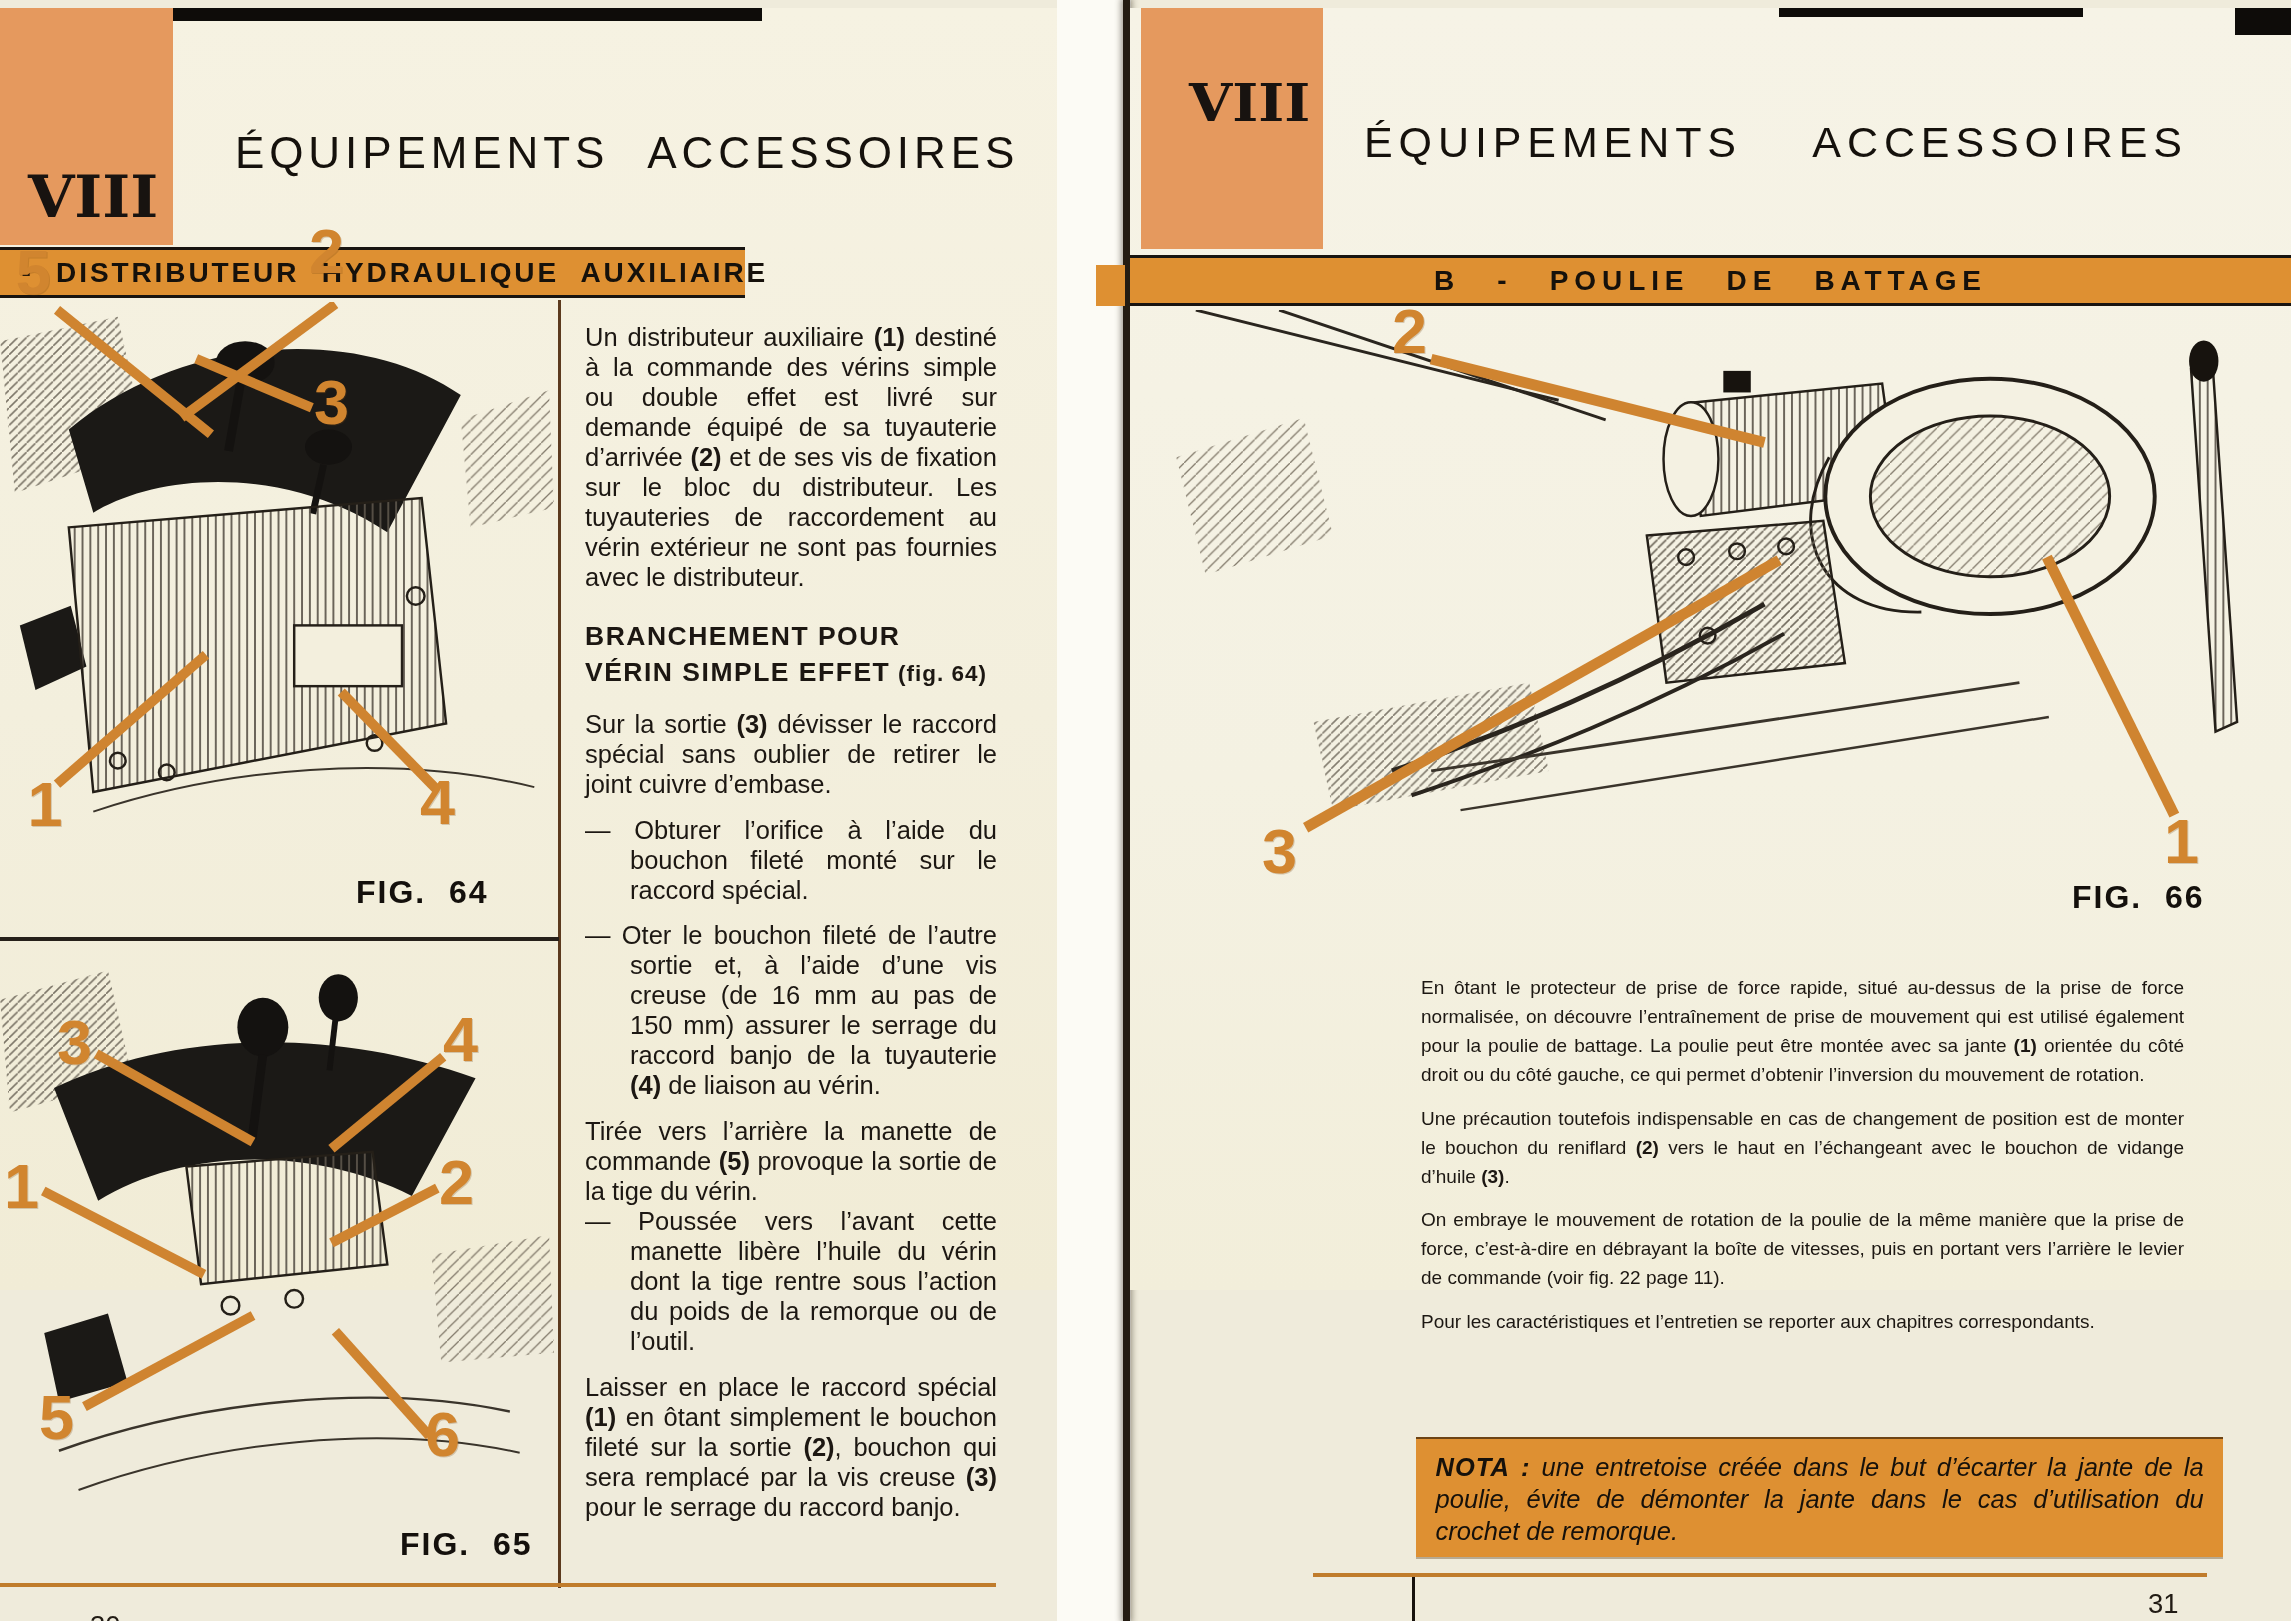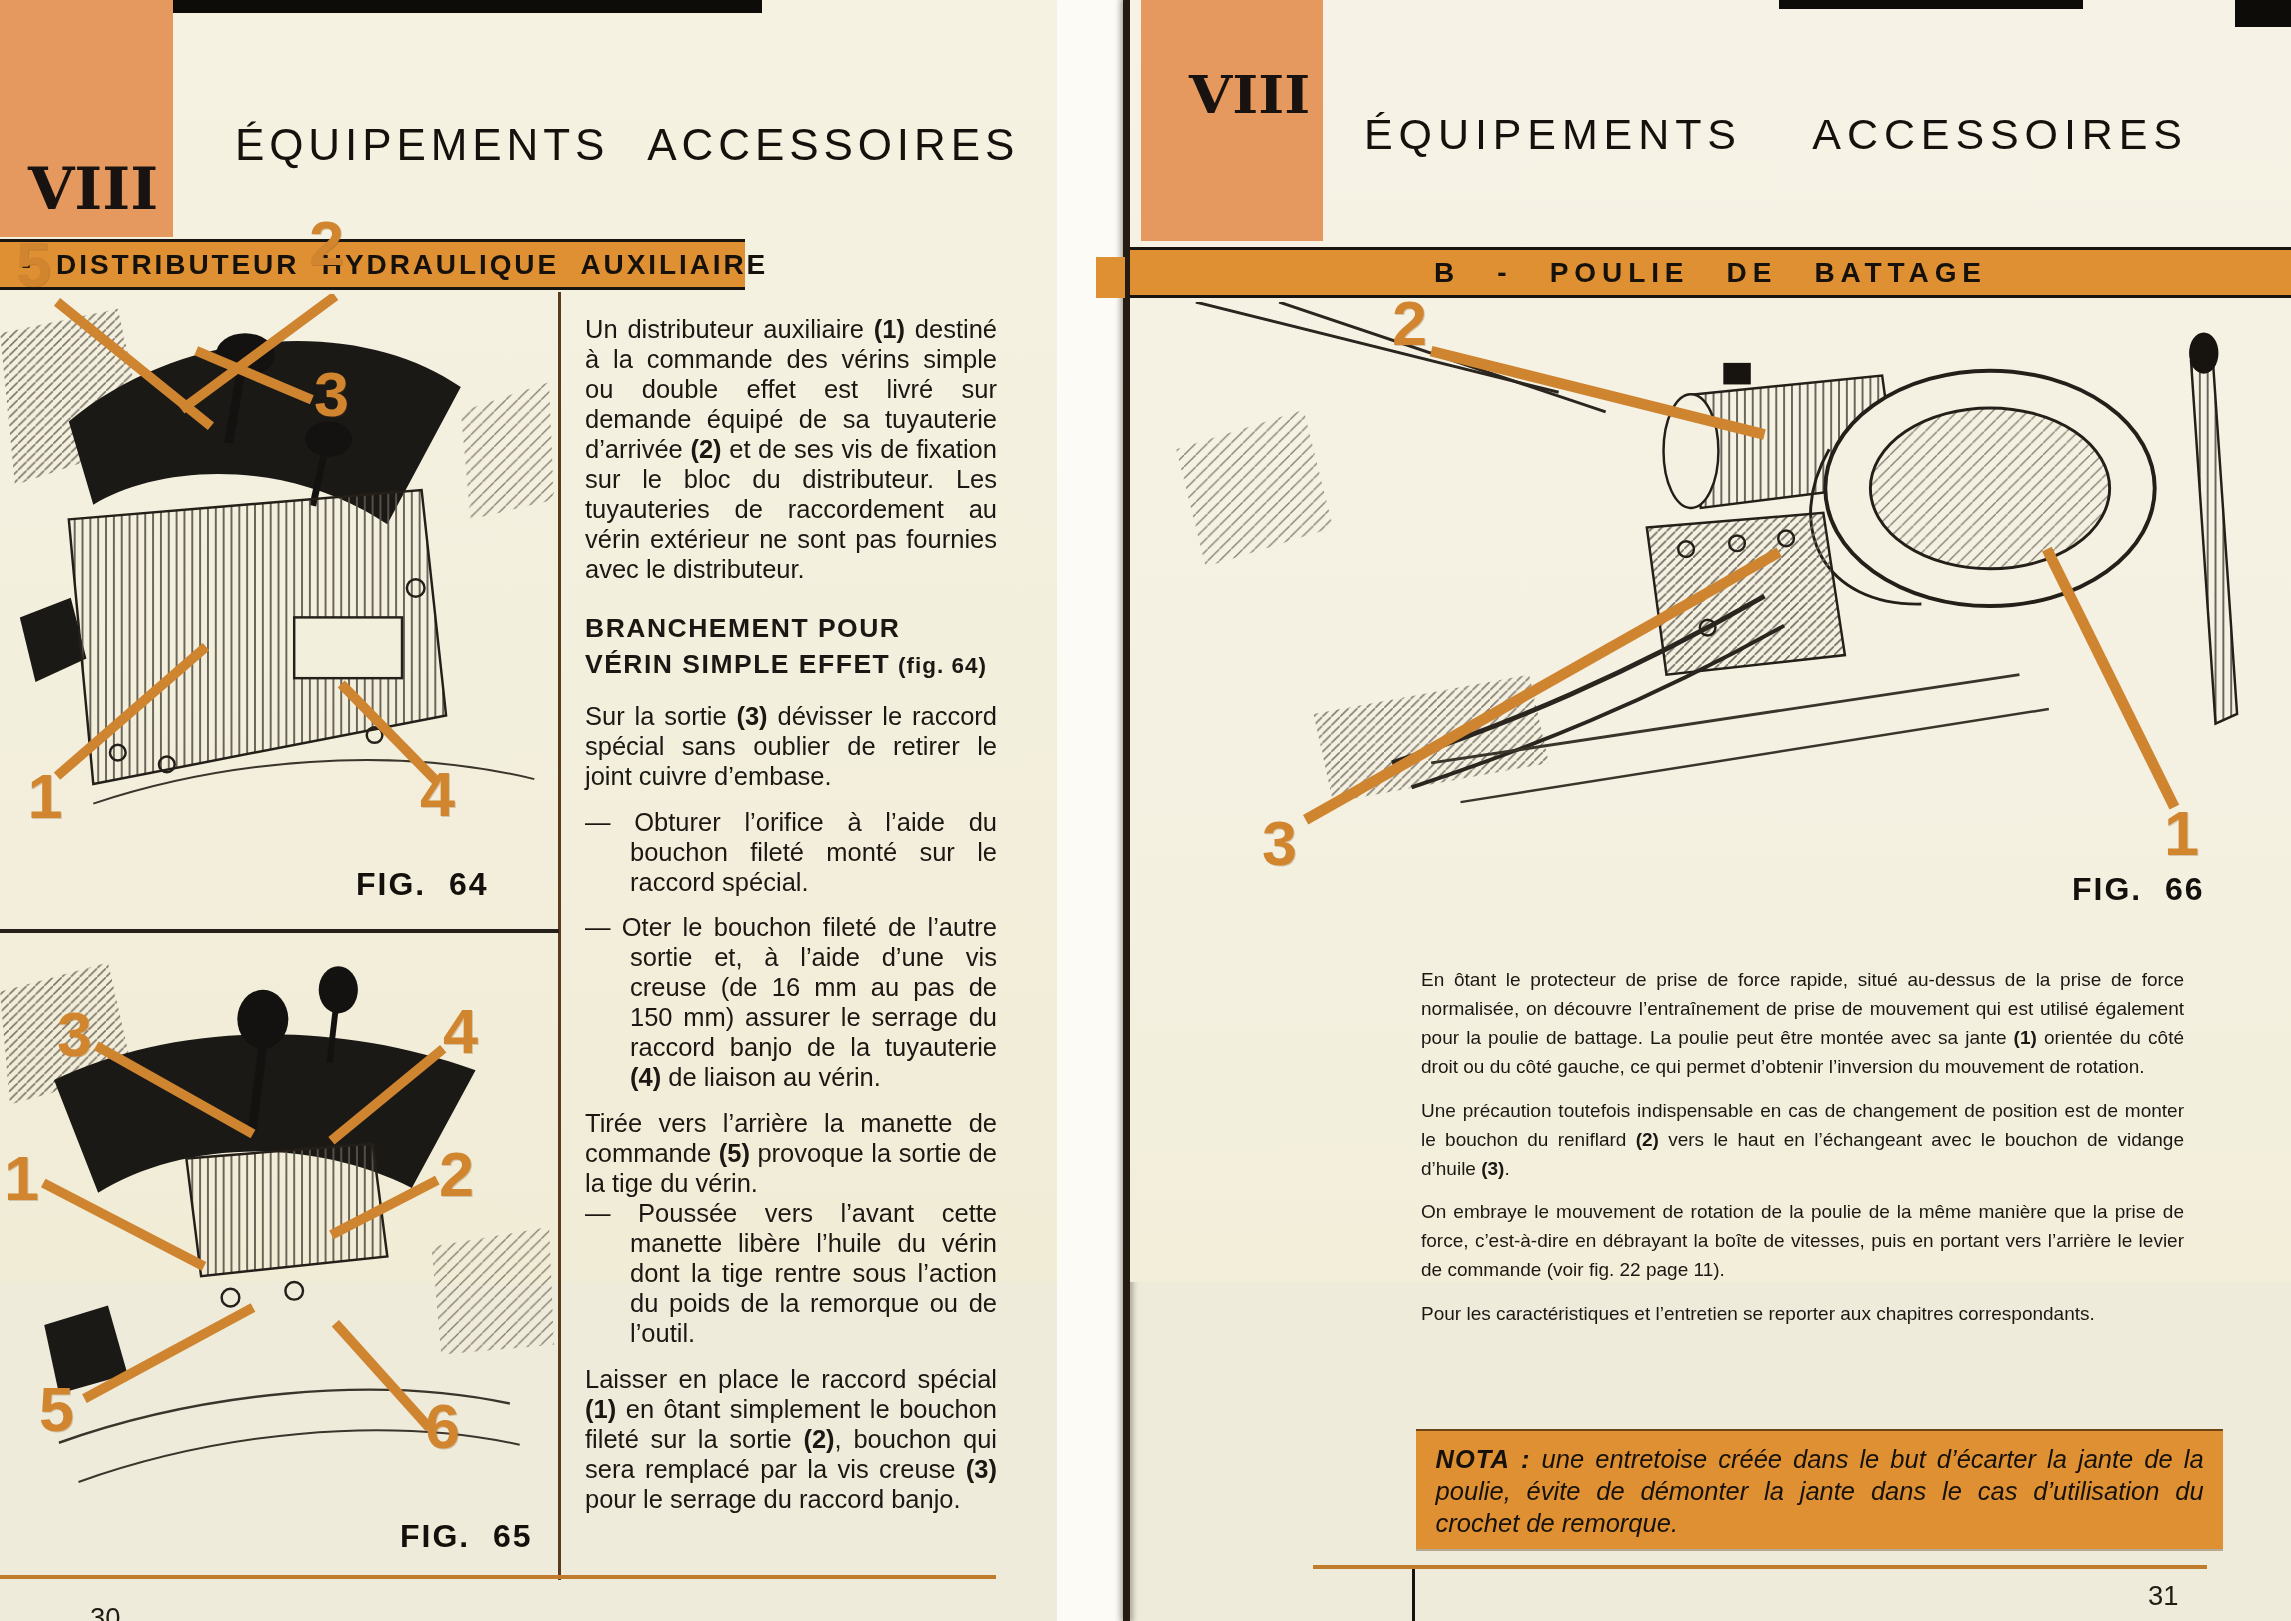--- a/index.html
+++ b/index.html
@@ -2,21 +2,21 @@
 <html><head>
 <meta charset="utf-8">
 <style>
   html,body{margin:0;padding:0;}
   body{
     width:2292px;height:1621px;position:relative;overflow:hidden;
     background:#efebdb;
     font-family:"Liberation Sans",sans-serif;
     color:#1c1712;
   }
-  .page{position:absolute;top:0;height:1282px;}
+  .page{position:absolute;top:8px;height:1282px;}
   .page-left{left:0;width:1057px;background:linear-gradient(180deg,#f6f2e2 0%,#f3efdd 55%,#f1ecd6 100%);}
   .gutter-white{position:absolute;left:1057px;top:0;width:74px;height:1621px;background:#fcfbf5;}
   .gutter-line{position:absolute;left:1123px;top:0;width:6.9px;height:1621px;background:#241c12;box-shadow:0 0 5.9px 2px rgba(40,30,15,.45);}
   .page-right{left:1130px;width:1161px;background:linear-gradient(180deg,#f6f3e6 0%,#f4f1e2 60%,#f2eeda 100%);}
 
   .scan-strip{position:absolute;background:#0e0c09;}
 
   .chapter-block{position:absolute;background:#e5995e;}
   .chapter-numeral{
     position:absolute;font-family:"DejaVu Serif",serif;font-weight:bold;

